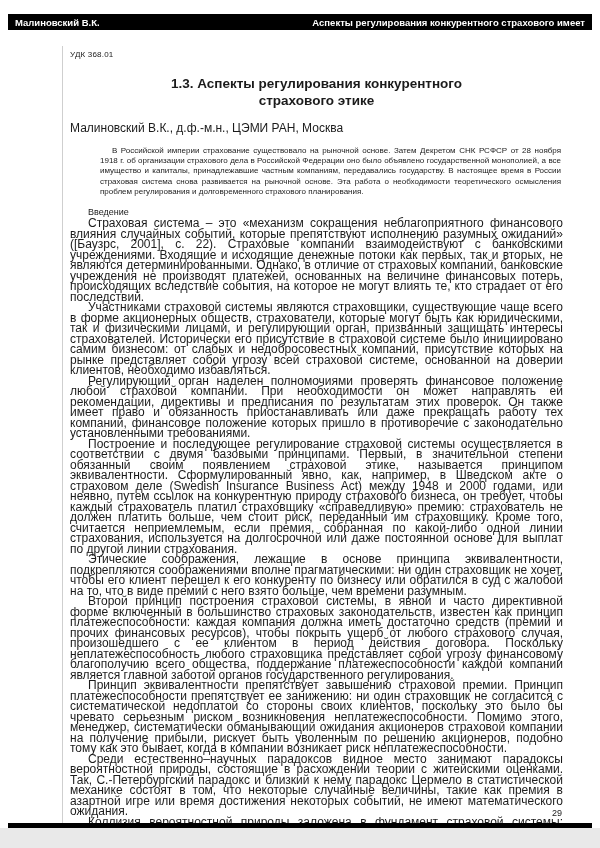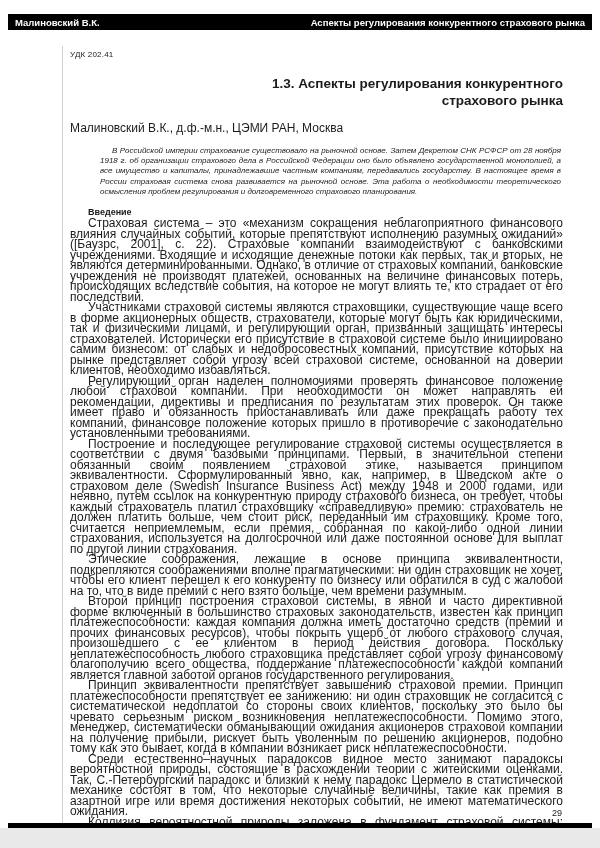--- a/index.html
+++ b/index.html
@@ -15,60 +15,60 @@
     padding:0 7px; box-sizing:border-box;
     font-size:9.5px; font-weight:bold; white-space:nowrap;
   }
   .margin-rule {
     position:absolute; left:62px; top:46px; height:782px; width:1px;
     background:#cfcfcf;
   }
   .content { position:absolute; top:50px; left:70px; width:493px; }
   .udk { font-size:8px; letter-spacing:.2px; margin:0 0 16px 0; }
   .title {
-    font-size:13.5px; font-weight:bold; text-align:right;
+    font-size:13.5px; font-weight:bold; text-align:center;
     margin:0; line-height:17px;
   }
   .byline { font-size:12px; text-align:left; margin:12px 0 11px 0; }
   .abstract {
-    font-style:italic; font-size:8px; line-height:10.2px;
+    font-size:8px; line-height:10.2px;
     text-align:justify; text-indent:12px;
     margin:0 2px 10px 30px;
   }
   .heading {
-    font-size:9px; font-weight:bold; text-indent:18px; margin:3px 0 1px 0;
+    font-size:9px; font-weight:normal; text-indent:18px; margin:3px 0 1px 0;
   }
   p.body {
     font-size:12px; line-height:10.5px; text-align:justify;
     text-indent:18px; margin:0;
   }
   .pagenum { position:absolute; right:38px; bottom:10px; font-size:9px; }
   .footbar {
     position:absolute; left:8px; right:8px; bottom:0; height:5px;
     background:#000000;
   }
 </style>
 </head>
 <body>
 
 <div class="page">
 
   <header class="runhead">
     <span>Малиновский В.К.</span>
-    <span>Аспекты регулирования конкурентного страхового рынка</span>
+    <span>Аспекты регулирования конкурентного страхового имеет</span>
   </header>
 
   <div class="margin-rule"></div>
 
   <div class="content">
-    <div class="udk">УДК 202.41</div>
+    <div class="udk">УДК 368.01</div>
 
     <h1 class="title">
       <span>1.3.  Аспекты регулирования конкурентного</span><br>
-      <span>страхового рынка</span>
+      <span>страхового этике</span>
     </h1>
 
     <div class="byline">Малиновский В.К., д.ф.-м.н., ЦЭМИ РАН, Москва</div>
 
     <div class="abstract">В Российской империи страхование существовало на рыночной основе. Затем Декретом СНК РСФСР от 28 ноября 1918 г. об организации страхового дела в Российской Федерации оно было объявлено государственной монополией, а все имущество и капиталы, принадлежавшие частным компаниям, передавались государству. В настоящее время в России страховая система снова развивается на рыночной основе. Эта работа о необходимости теоретического осмысления проблем регулирования и долговременного страхового планирования.</div>
 
     <div class="heading">Введение</div>
 
     <p class="body">Страховая система – это «механизм сокращения неблагоприятного финансового влияния случайных событий, которые препятствуют исполнению разумных ожиданий» ([Баузрс, 2001], с. 22). Страховые компании взаимодействуют с банковскими учреждениями. Входящие и исходящие денежные потоки как первых, так и вторых, не являются детерминированными. Однако, в отличие от страховых компаний, банковские учреждения не производят платежей, основанных на величине финансовых потерь, происходящих вследствие события, на которое не могут влиять те, кто страдает от его последствий.</p>
     <p class="body">Участниками страховой системы являются страховщики, существующие чаще всего в форме акционерных обществ, страхователи, которые могут быть как юридическими, так и физическими лицами, и регулирующий орган, призванный защищать интересы страхователей. Исторически его присутствие в страховой системе было инициировано самим бизнесом: от слабых и недобросовестных компаний, присутствие которых на рынке представляет собой угрозу всей страховой системе, основанной на доверии клиентов, необходимо избавляться.</p>

